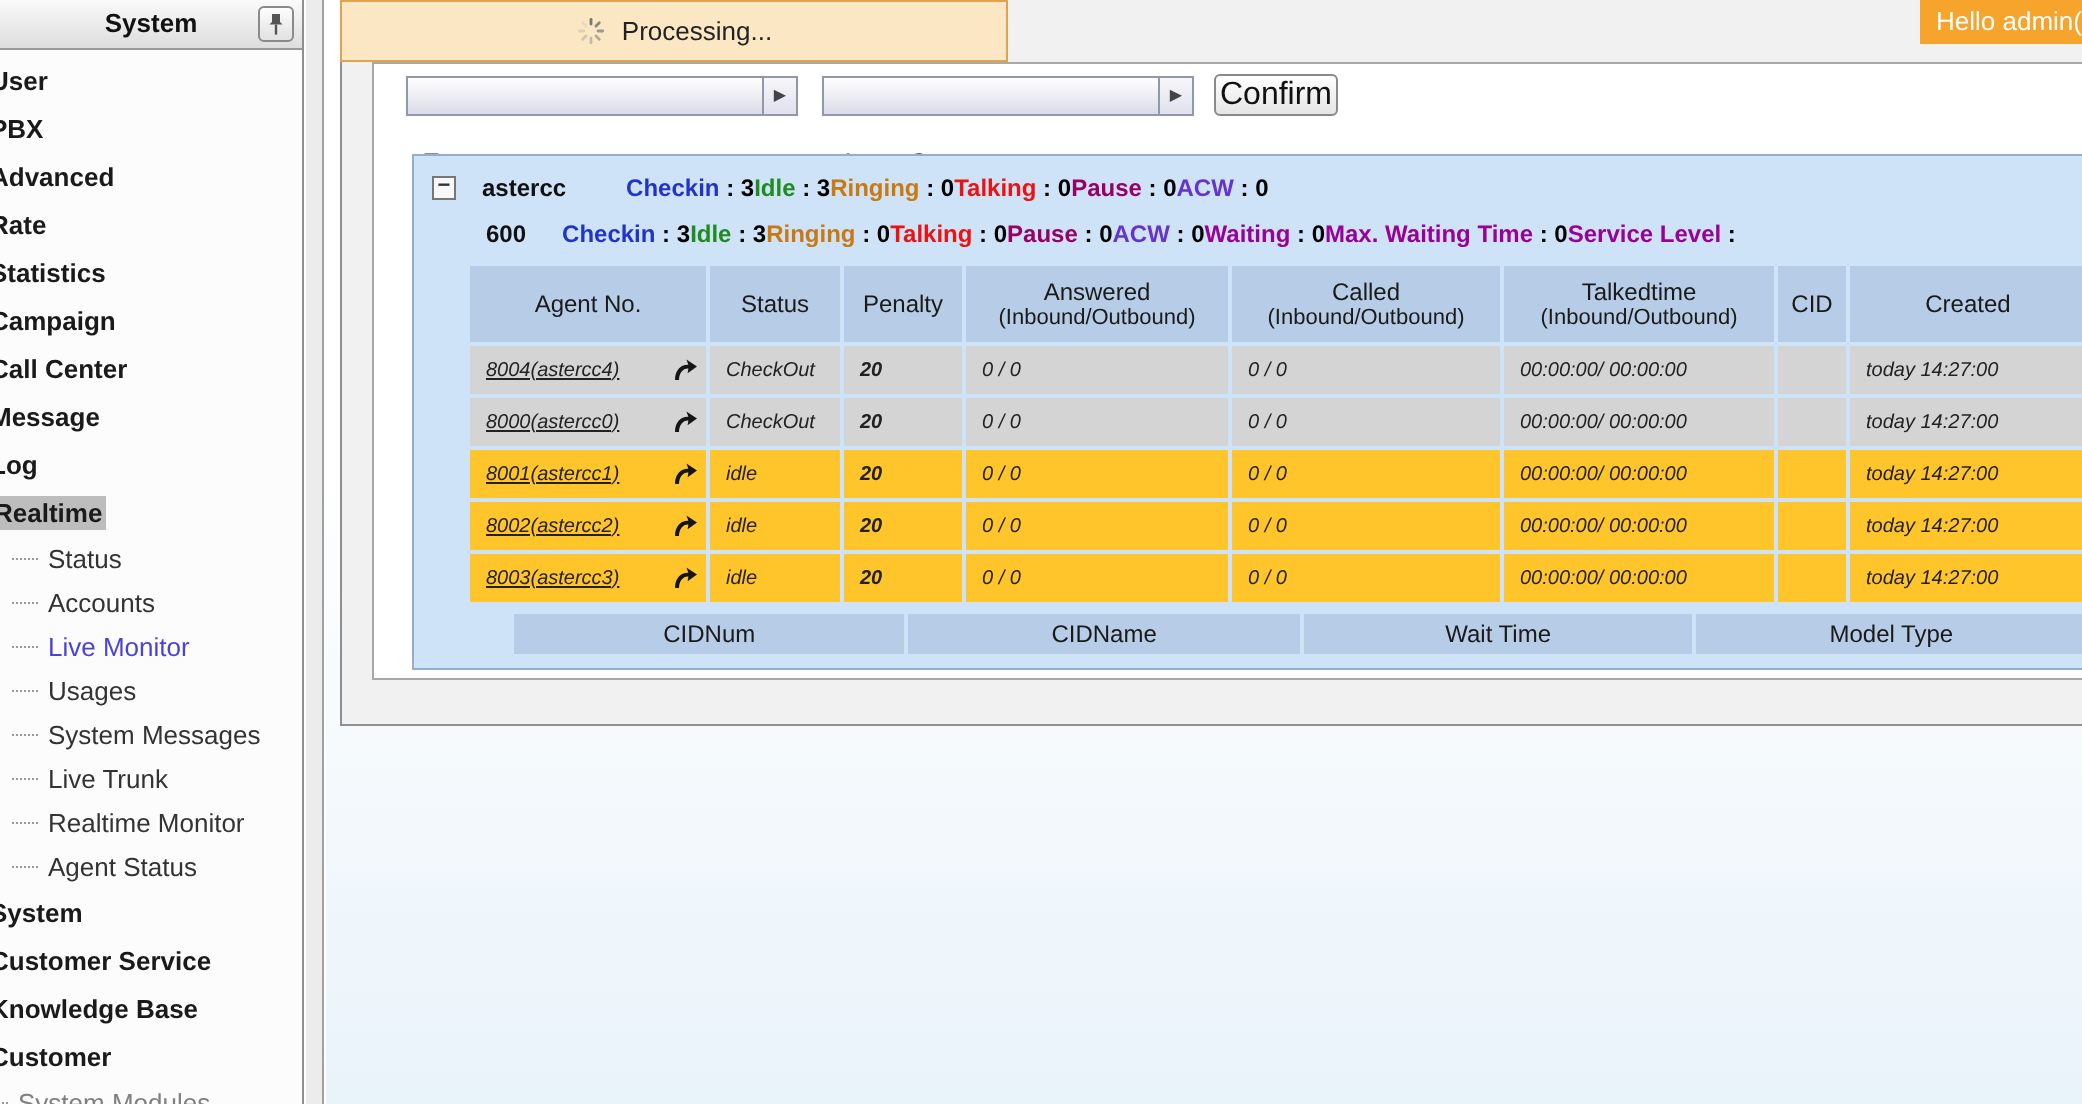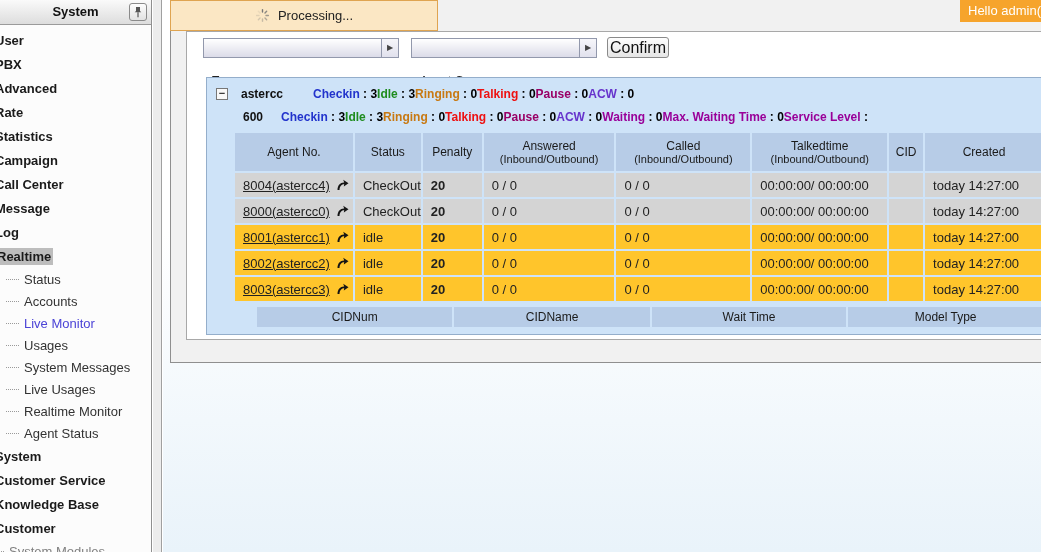--- a/index.html
+++ b/index.html
@@ -34,21 +34,21 @@
 
   
   .splitter { position:absolute; left:153px; top:0; width:9px; height:552px;
     background:#ECECEC; border-right:1px solid #A0A0A0; cursor:col-resize; }
 
   
   .main { position:absolute; left:163px; top:0; width:878px; height:552px;
     background:linear-gradient(180deg,#FFFFFF 0%,#FFFFFF 42%,#E9F3FA 100%); }
   .outer-panel { position:absolute; left:7px; top:0; width:873px; height:363px;
     background:#F1F1F1; border:1px solid #8F8F8F; border-top:none; }
-  .banner { position:absolute; left:-1px; top:0; width:268px; height:31px;
+  .banner { position:absolute; left:-1px; top:0; width:334px; height:31px;
     background:var(--banner-bg); border:1px solid var(--banner-border);
     display:flex; align-items:center; justify-content:center; gap:8px;
     font-size:13px; color:#222; z-index:5; }
   .inner-panel { position:absolute; left:15px; top:31px; right:-2px; height:309px;
     background:#fff; border:1px solid #A8A8A8; }
   .toolbar { position:absolute; left:16px; top:5px; display:flex; align-items:center; }
   .dd { width:196px; height:20px; border:1px solid #9298AC;
     background:linear-gradient(#FFFFFF,#DBDBE8); display:flex;
     font-size:12px; color:#222; cursor:pointer; }
   .dd.dd2 { margin-left:12px; width:186px; }
@@ -74,22 +74,22 @@
   .group-name { margin-right:30px; }
   .queue-name { margin-right:18px; }
   .stats { display:flex; white-space:nowrap; }
   .stat-value { color:#000; }
 
   table { border-collapse:separate; border-spacing:2px; table-layout:fixed; }
   .agents-table { margin-left:17px; }
   .agents-table th { background:var(--cell-blue); font-weight:normal; font-size:12px;
     color:#1A1A1A; height:38px; text-align:center; padding:0; }
   .agents-table th .subtitle { display:block; font-size:11px; }
-  .agents-table td { height:24px; font-size:13px; color:#222; padding:0 0 0 8px;
-    overflow:hidden; white-space:nowrap; }
+  .agents-table td { height:24px; font-size:10px; color:#222; padding:0 0 0 8px;
+    overflow:hidden; white-space:nowrap;font-style:italic; }
   tr.row-checkout td { background:var(--row-gray); }
   tr.row-idle td { background:var(--row-yellow); }
   .agent-cell { display:flex; align-items:center; justify-content:space-between;
     padding-right:4px; }
   .agent-link { color:#222; text-decoration:underline; cursor:pointer; }
   .call-icon { display:inline-flex; cursor:pointer; }
   td.penalty { font-weight:bold; }
 
   .footer-table { margin-left:39px; margin-top:2px; }
   .footer-table td { width:202px; height:20px; background:var(--cell-blue);
@@ -159,21 +159,21 @@
       <div class="side-item sub">
         <span class="tree-stub"></span>
         <span class="side-label">Usages</span>
       </div>
       <div class="side-item sub">
         <span class="tree-stub"></span>
         <span class="side-label">System Messages</span>
       </div>
       <div class="side-item sub">
         <span class="tree-stub"></span>
-        <span class="side-label">Live Usages</span>
+        <span class="side-label">Live Trunk</span>
       </div>
       <div class="side-item sub">
         <span class="tree-stub"></span>
         <span class="side-label">Realtime Monitor</span>
       </div>
       <div class="side-item sub">
         <span class="tree-stub"></span>
         <span class="side-label">Agent Status</span>
       </div>
       <div class="side-item top">

